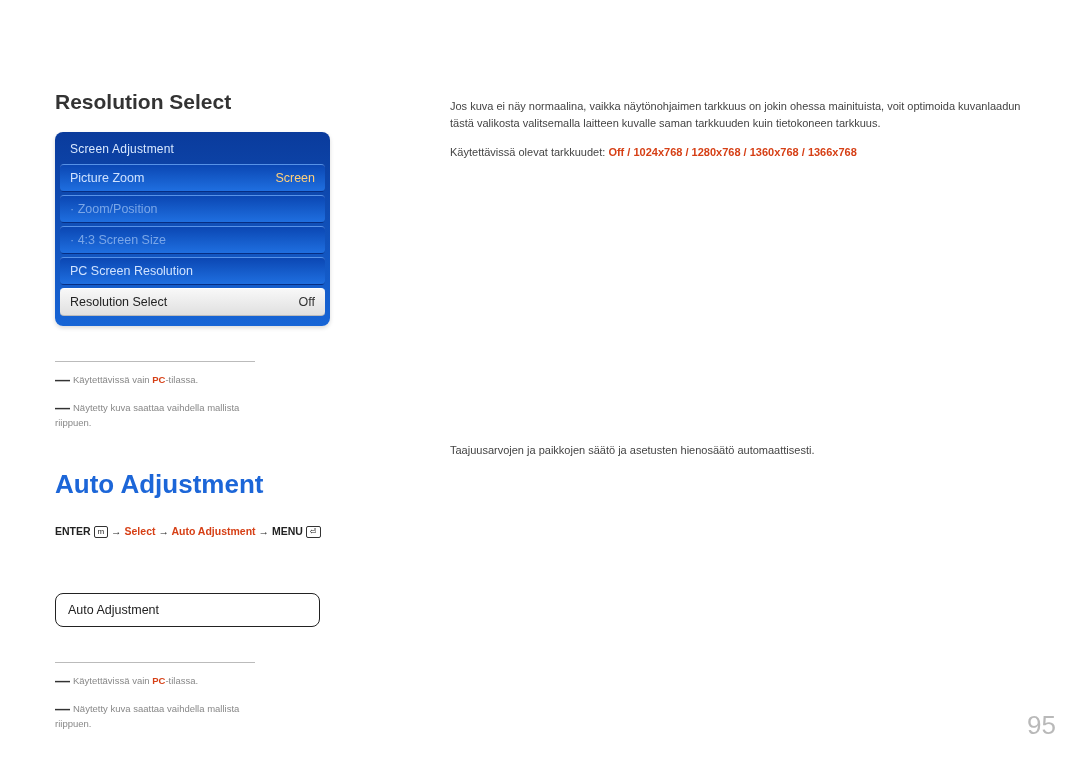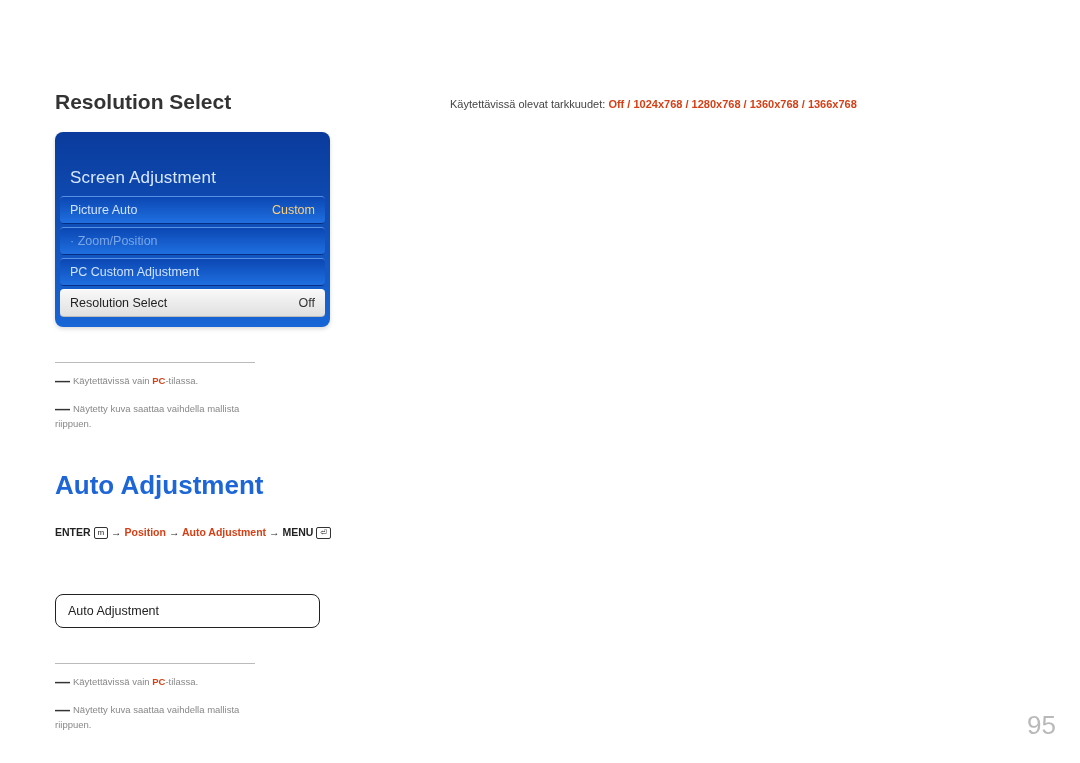--- a/index.html
+++ b/index.html
@@ -28,25 +28,24 @@
   .osd-panel {
     width: 275px;
     border-radius: 8px;
     overflow: hidden;
     background: linear-gradient(#0a3b9c, #1765d6);
     padding: 0 5px 7px 5px;
     box-shadow: 0 2px 4px rgba(0,0,0,.15);
   }
   .osd-header {
     color: #d8e8ff;
-    font-size: 17px;
+    font-size: 12px;
     font-weight: 500;
     padding: 10px 10px 8px 10px;
     letter-spacing: .2px;
-    margin-top: 26px;
   }
   .osd-row {
     background: linear-gradient(#0b47b3, #1f6fe0);
     color: #cfe2ff;
     font-size: 12.5px;
     padding: 6px 10px;
     margin-bottom: 3px;
     border-radius: 4px;
     display: flex;
     justify-content: space-between;
@@ -127,29 +126,33 @@
 
 <div class="page">
   <div class="left-col">
 
     <div class="section-title">Resolution Select</div>
 
     <div class="osd-panel">
       <div class="osd-header">Screen Adjustment</div>
 
       <div class="osd-row">
-        <span>Picture Auto</span>
-        <span class="val">Custom</span>
+        <span>Picture Zoom</span>
+        <span class="val">Screen</span>
       </div>
       <div class="osd-row dim">
         <span>· Zoom/Position</span>
         <span class="val"></span>
       </div>
+      <div class="osd-row dim">
+        <span>· 4:3 Screen Size</span>
+        <span class="val"></span>
+      </div>
       <div class="osd-row">
-        <span>PC Custom Adjustment</span>
+        <span>PC Screen Resolution</span>
         <span class="val"></span>
       </div>
       <div class="osd-row selected">
         <span>Resolution Select</span>
         <span class="val">Off</span>
       </div>
     </div>
 
     <div class="notes">
       <div class="note">
@@ -159,21 +162,21 @@
         <span class="dash">―</span><span>Näytetty kuva saattaa vaihdella mallista riippuen.</span>
       </div>
     </div>
 
     <div class="big-blue">Auto Adjustment</div>
 
     <div class="menu-path">
       <span>ENTER</span>
       <span class="icon">m</span>
       <span>→</span>
-      <span class="hl">Position</span>
+      <span class="hl">Select</span>
       <span>→</span>
       <span class="hl">Auto Adjustment</span>
       <span>→</span>
       <span>MENU</span>
       <span class="icon">⏎</span>
     </div>
 
     <div class="simple-pill">Auto Adjustment</div>
 
     <div class="notes">
@@ -181,27 +184,31 @@
         <span class="dash">―</span><span>Käytettävissä vain </span><span class="pc">PC</span><span>-tilassa.</span>
       </div>
       <div class="note">
         <span class="dash">―</span><span>Näytetty kuva saattaa vaihdella mallista riippuen.</span>
       </div>
     </div>
 
   </div>
 
   <div class="right-col">
+    <div class="body-text">Jos kuva ei näy normaalina, vaikka näytönohjaimen tarkkuus on jokin ohessa mainituista, voit optimoida kuvanlaadun tästä valikosta valitsemalla laitteen kuvalle saman tarkkuuden kuin tietokoneen tarkkuus.</div>
     <div class="resolutions">
       <span>Käytettävissä olevat tarkkuudet: </span>
       <span class="optlist">
         <span>Off</span> <span class="sep">/</span>
         <span>1024x768</span> <span class="sep">/</span>
         <span>1280x768</span> <span class="sep">/</span>
         <span>1360x768</span> <span class="sep">/</span>
         <span>1366x768</span>
       </span>
     </div>
 
+    <div class="right-block-2">
+      <div class="body-text">Taajuusarvojen ja paikkojen säätö ja asetusten hienosäätö automaattisesti.</div>
+    </div>
   </div>
 </div>
 
 <div class="page-num">95</div>
 
 </body></html>

